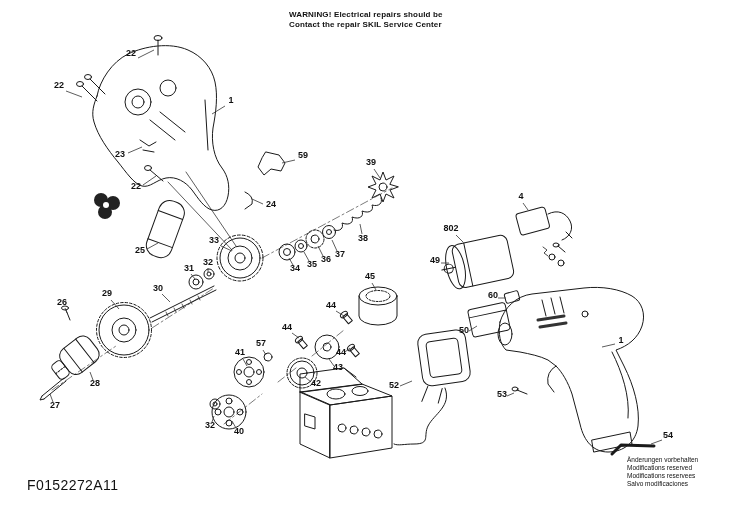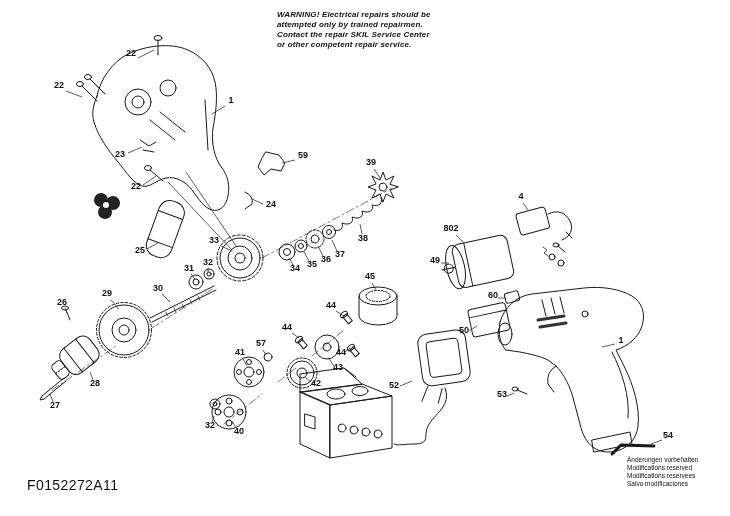--- a/index.html
+++ b/index.html
@@ -1,44 +1,42 @@
 <!DOCTYPE html>
 <html><head>
 <meta charset="utf-8">
 <style>
   html,body{margin:0;padding:0;}
   body{
     width:730px;height:516px;position:relative;background:#ffffff;
     font-family:"Liberation Sans",sans-serif;color:#111;overflow:hidden;
   }
   .warning{
-    position:absolute;left:277px;top:10px;
-    font-size:8px;font-weight:bold;line-height:10px;letter-spacing:.15px;font-style:italic;
+    position:absolute;left:289px;top:10px;
+    font-size:8px;font-weight:bold;line-height:10px;letter-spacing:.15px;
   }
   .doc-code{
     position:absolute;left:27px;top:477px;font-size:14px;letter-spacing:.4px;
   }
   .notes{
     position:absolute;left:627px;top:456px;font-size:6.5px;line-height:8px;
   }
   svg.diagram{position:absolute;left:0;top:0;}
   .callout-label{
     font-family:"Liberation Sans",sans-serif;font-size:9px;fill:#111;
     text-anchor:middle;font-weight:bold;
   }
   .leader{stroke:#333;stroke-width:.8;}
 </style>
 </head>
 <body>
 
 <div class="warning">
   <div>WARNING! Electrical repairs should be</div>
-  <div>attempted only by trained repairmen.</div>
   <div>Contact the repair SKIL Service Center</div>
-  <div>or other competent repair service.</div>
 </div>
 
 <svg class="diagram" width="730" height="516" viewBox="0 0 730 516">
   <g stroke="#1a1a1a" fill="none" stroke-width="1" stroke-linecap="round" stroke-linejoin="round">
 
     <g stroke="#444" stroke-width=".7" stroke-dasharray="8,3,2,3">
       <path d="M52,390 L116,346"></path>
       <path d="M152,328 L214,288"></path>
       <path d="M262,258 L392,188"></path>
       <path d="M224,424 L262,394"></path>

